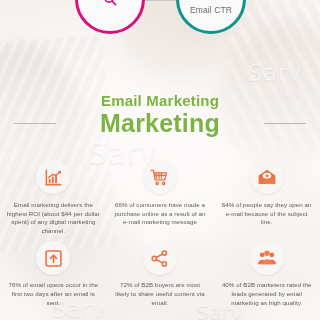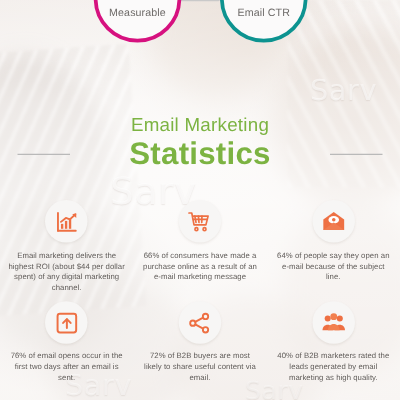--- a/index.html
+++ b/index.html
@@ -83,21 +83,21 @@
     font-size:8.5px; color:#6d6a68; letter-spacing:.1px; margin-top:2px;
   }
   .badge-ico { height:19px; display:flex; align-items:center; justify-content:center; }
 
   
   .title-wrap { position:absolute; top:92px; left:0; width:320px; text-align:center; }
   .t-rule { position:absolute; top:31px; height:1px; background:#b9b9b9; width:42px; }
   .t-rule-l { left:14px; }
   .t-rule-r { right:14px; }
   .t-line1 {
-    font-size:15px; font-weight:normal; color:#7cb342; letter-spacing:.2px;
+    font-size:15px; font-weight:bold; color:#7cb342; letter-spacing:.2px;
     line-height:18px;
   }
   .t-line2 {
     font-size:25px; font-weight:bold; color:#7cb342; letter-spacing:.2px;
     line-height:28px; margin-top:-1px;
   }
 
   
   .grid {
     position:absolute; top:160px; left:0; width:320px;
@@ -143,21 +143,20 @@
   <div class="badge-row">
     <div class="connector"></div>
 
     <div class="badge badge-measurable">
       <div class="badge-ico">
         <svg width="16" height="16" viewBox="0 0 24 24" fill="none" stroke="#d6117f" stroke-width="2.4" stroke-linecap="round">
           <circle cx="10.5" cy="10.5" r="6.2"></circle>
           <line x1="15.2" y1="15.2" x2="20.5" y2="20.5"></line>
         </svg>
       </div>
-      <div class="badge-label">Measurable</div>
     </div>
 
     <div class="badge badge-ctr">
       <div class="badge-ico">
         <svg width="17" height="17" viewBox="0 0 24 24" fill="#0d9390">
           <path d="M9 3.6 a1.1 1.1 0 0 1 2.2 0 v6.1 h.7 V5.2 a1.05 1.05 0 0 1 2.1 0 v4.5 h.7 V6.4
                    a1.05 1.05 0 0 1 2.1 0 v3.3 h.7 V8.1 a1.02 1.02 0 0 1 2.04 0 v6.6
                    c0 3.4-2.1 6.1-5.3 6.1 h-1.5 c-2.2 0-3.4-1.1-4.4-2.7 L5.1 14.2
                    a1.15 1.15 0 0 1 1.75-1.45 L9 14.6 Z"></path>
           <g stroke="#0d9390" stroke-width="1.5" stroke-linecap="round">
@@ -168,21 +167,21 @@
         </svg>
       </div>
       <div class="badge-label">Email CTR</div>
     </div>
   </div>
 
   <div class="title-wrap">
     <div class="t-rule t-rule-l"></div>
     <div class="t-rule t-rule-r"></div>
     <div class="t-line1">Email Marketing</div>
-    <div class="t-line2">Statistics</div>
+    <div class="t-line2">Marketing</div>
   </div>
 
   <div class="grid">
 
     <div class="cell">
       <div class="ico-circle">
         <svg width="19" height="19" viewBox="0 0 24 24" fill="none" stroke="#ee7043" stroke-width="1.9">
           <polyline points="3,21 3,3" stroke-linecap="round"></polyline>
           <polyline points="3,21 21,21" stroke-linecap="round"></polyline>
           <rect x="6" y="14" width="2.4" height="5" fill="#ee7043" stroke="none"></rect>

